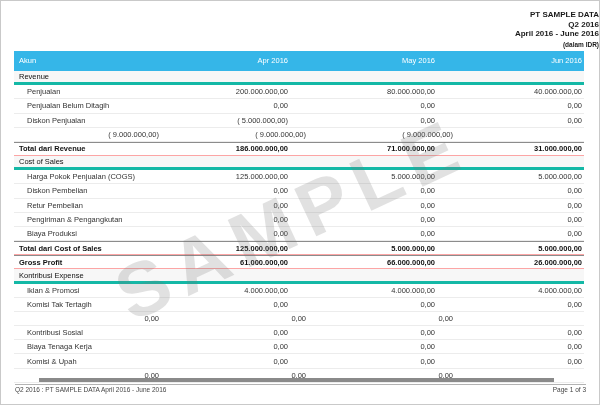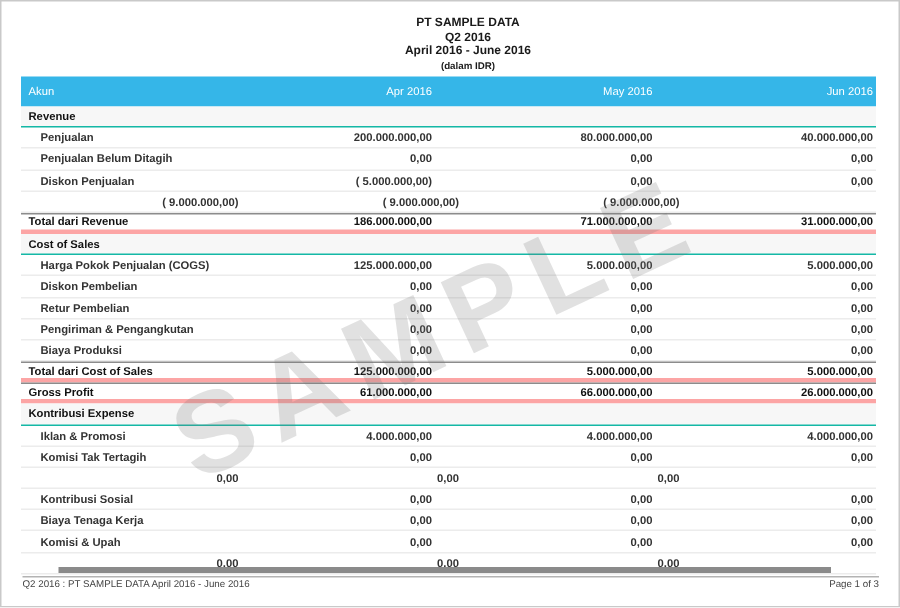--- a/index.html
+++ b/index.html
@@ -9,21 +9,21 @@
     background:#ffffff;
     border:1px solid #c9c9c9;
     box-sizing:border-box;
     overflow:hidden;
     font-family:"Liberation Sans","DejaVu Sans",sans-serif;
     color:#222;
   }
   
   .title-block{
     position:absolute;top:9px;left:12px;right:0;
-    text-align:center;
+    text-align:right;
     line-height:9.5px;
     margin-left:12px;
   }
   .title-line{font-size:8px;font-weight:bold;color:#1a1a1a;}
   .title-note{font-size:6.5px;font-weight:bold;color:#1a1a1a;margin-top:1px;}
   
   .table{
     position:absolute;top:50px;left:13px;right:15px;
     z-index:1;
   }
@@ -37,35 +37,34 @@
   .cell{box-sizing:border-box;white-space:nowrap;overflow:hidden;}
   .cell.label{flex:1;text-align:left;padding-left:5px;}
   .cell.num{width:147px;text-align:right;padding-right:2px;}
   .trow{
     display:flex;align-items:center;
     height:14.18px;
     font-size:7.5px;
     box-sizing:border-box;
     border-bottom:1px solid #ececec;
     background:transparent;
-    font-weight:bold;
   }
   .trow .cell{line-height:13px;}
   .trow.detail .cell.label{padding-left:13px;color:#333;}
   .trow.detail .cell.num{color:#333;}
   .trow.section{
-    font-weight:bold;
+    font-weight:normal;
     background:#f7f7f7;
-    border-bottom:1px solid #14b8a6;
+    border-bottom:3px solid #14b8a6;
     color:#111;
   }
   .trow.total{
     font-weight:bold;
     border-top:1px solid #8c8c8c;
-    border-bottom:3px solid #fca5a5;
+    border-bottom:1px solid #fca5a5;
     color:#111;
   }
   
   .watermark{
     position:absolute;
     left:290px;top:218px;
     transform:translate(-50%,-50%) rotate(-25deg);
     font-size:76px;
     font-weight:bold;
     letter-spacing:10px;

